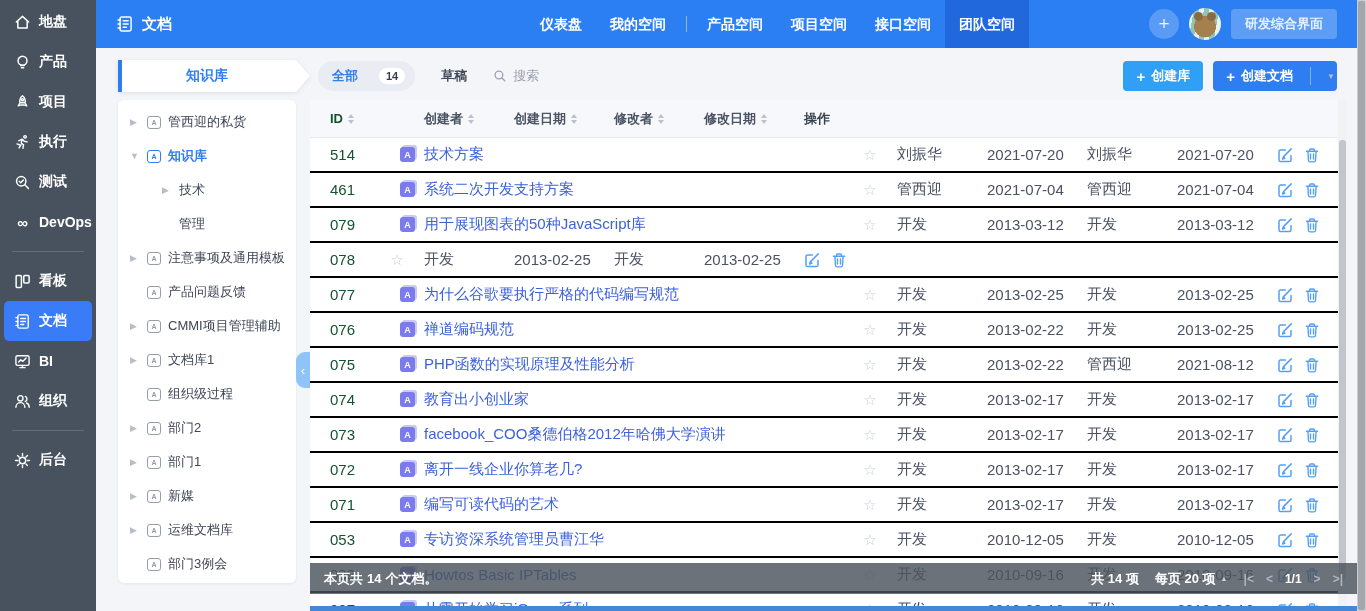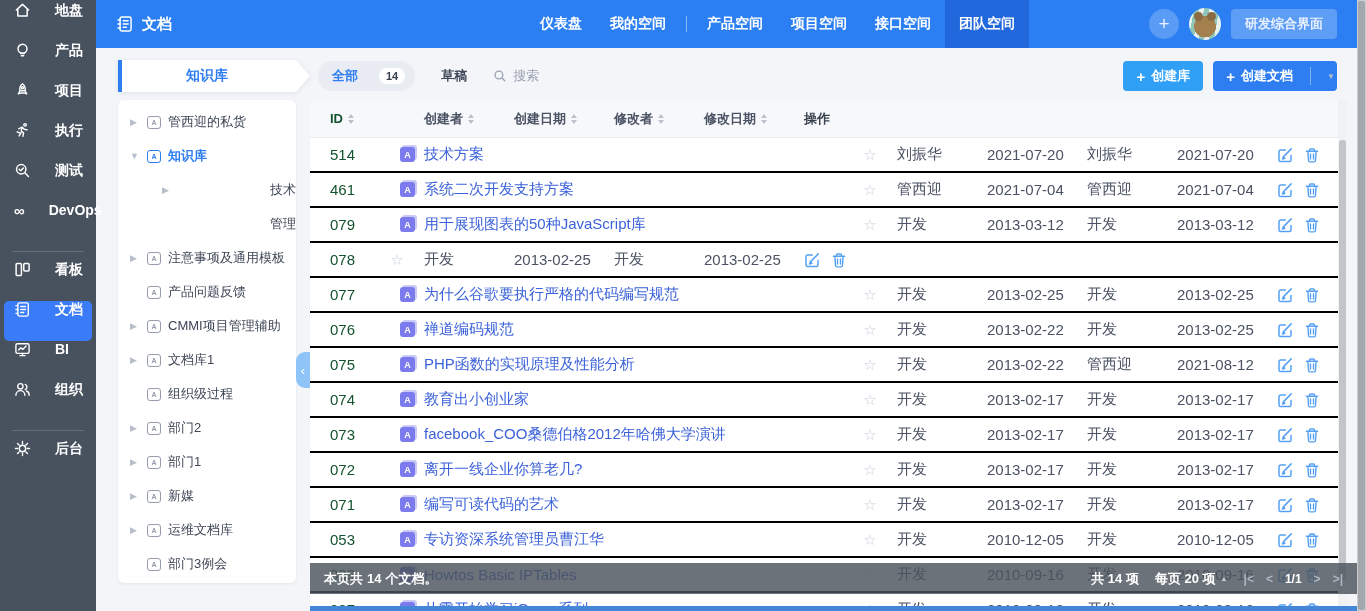--- a/index.html
+++ b/index.html
@@ -2,34 +2,34 @@
 <html><head>
 <meta charset="utf-8">
 <style>
   * { margin:0; padding:0; box-sizing:border-box; }
   html,body { width:1366px; height:611px; overflow:hidden; }
   body { font-family:"Liberation Sans","DejaVu Sans",sans-serif; }
   .stage { position:relative; width:1366px; height:611px; background:#f3f5f8; overflow:hidden; }
 
   
   .sidebar { position:absolute; left:0; top:0; width:96px; height:611px; background:#47525e; padding-top:2px; z-index:4; }
-  .side-item { display:flex; gap:24px; height:40px; margin:0 4px; padding-left:10px;
+  .side-item { display:flex; align-items:center; gap:8px; height:40px; margin:0 4px; padding-left:10px;
                color:#fff; font-size:14px; font-weight:bold; border-radius:5px; cursor:pointer; }
   .side-item.active { background:#3a7bf8; }
   .side-item svg { width:17px; height:17px; flex:none; }
   .inf { font-size:15px; font-weight:bold; width:17px; text-align:center; }
   .side-divider { height:1px; background:rgba(255,255,255,.16); margin:9px 12px; }
 
   
   .topbar { position:absolute; left:96px; top:0; width:1261px; height:48px; background:#2b7ff2; color:#fff; z-index:4; }
   .tb-title { position:absolute; left:20px; top:0; height:48px; display:flex; align-items:center; gap:8px;
               font-size:15px; font-weight:bold; }
   .top-nav { position:absolute; left:430px; top:0; height:48px; display:flex; align-items:center;
              font-size:14px; font-weight:bold; }
-  .nav-item { padding:0 14px; height:48px; line-height:48px; cursor:pointer; white-space:nowrap;font-family:Liberation Serif, serif; }
+  .nav-item { padding:0 14px; height:48px; line-height:48px; cursor:pointer; white-space:nowrap; }
   .nav-item.active { background:#2268dd; }
   .nav-divider { width:1px; height:16px; background:rgba(255,255,255,.45); margin:0 6px; }
   .tb-right { position:absolute; right:20px; top:0; height:48px; display:flex; align-items:center; gap:10px; }
   .plus-btn { width:30px; height:30px; border-radius:50%; background:rgba(255,255,255,.22); color:#e8f1ff;
               display:flex; align-items:center; justify-content:center; font-size:19px; cursor:pointer; }
   .avatar { width:32px; height:32px; border-radius:50%; position:relative; overflow:hidden;
             background:
               radial-gradient(circle at 50% 58%, #a5804f 0 44%, rgba(0,0,0,0) 45%),
               repeating-linear-gradient(100deg, #e9f2ee 0 5px, #8fc6ba 5px 10px); }
   .avatar::before, .avatar::after { content:""; position:absolute; width:9px; height:9px; border-radius:50%; background:#8a6a42; top:4px; }
@@ -58,21 +58,21 @@
   .btn-lib { background:#30a0f7; }
   .btn-doc { background:#2e7ef2; padding-right:0; }
   .btn-doc .split { width:1px; height:18px; background:rgba(255,255,255,.4); margin-left:11px; }
   .btn-doc .caret { padding:0 10px; font-size:8px; display:flex; align-items:center; }
   .btn-doc .caret::before { content:"▼"; }
 
   
   .tree-card { position:absolute; left:118px; top:100px; width:178px; height:483px; background:#fff;
                border-radius:6px; box-shadow:0 1px 3px rgba(30,40,70,.07); padding-top:5px; overflow:hidden; z-index:1; }
   .tree-item { display:flex; align-items:center; height:34px; padding-left:12px; font-size:13px; color:#3e4656; gap:7px; cursor:pointer; }
-  .tree-item.lv1 { padding-left:44px;justify-content:space-between; }
+  .tree-item.lv1 { padding-left:44px; }
   .caret { width:10px; flex:none; color:#b7bdc9; font-size:9px; }
   .caret::before { content:"▶"; }
   .expanded .caret::before { content:"▼"; }
   .no-caret .caret::before { visibility:hidden; }
   .folder { width:14px; height:13px; border:1.4px solid #959cab; border-radius:3px; color:#959cab; flex:none;
             display:flex; align-items:center; justify-content:center; font-size:7px; font-weight:bold; }
   .folder::before { content:"A"; }
   .tree-item.active { color:#2e7ef2; font-weight:bold; }
   .tree-item.active .folder { border-color:#2e7ef2; color:#2e7ef2; }
   .t-label { white-space:nowrap; overflow:hidden; }

